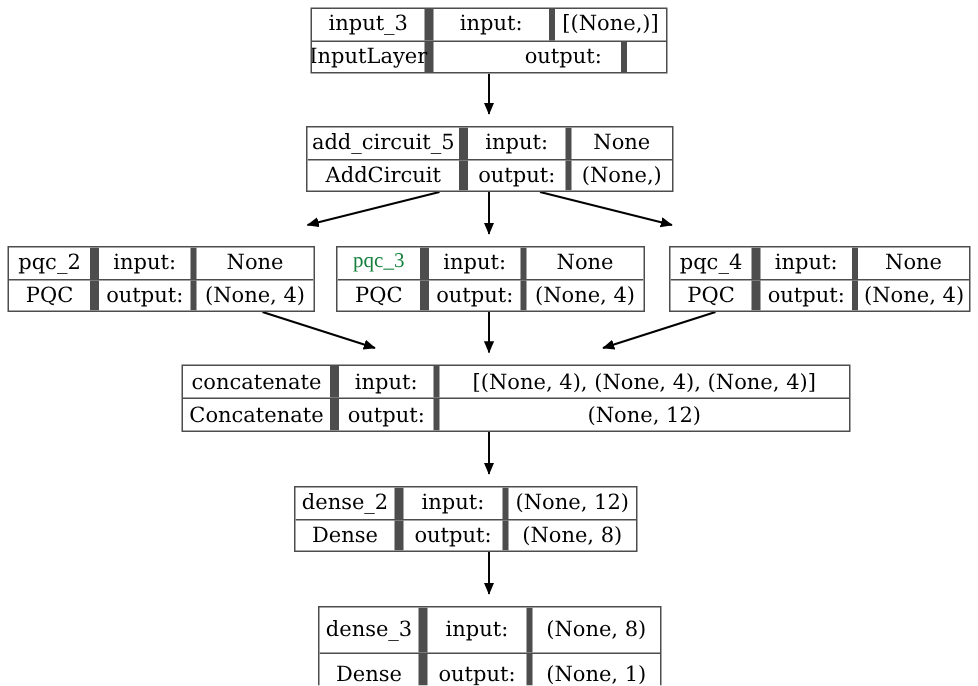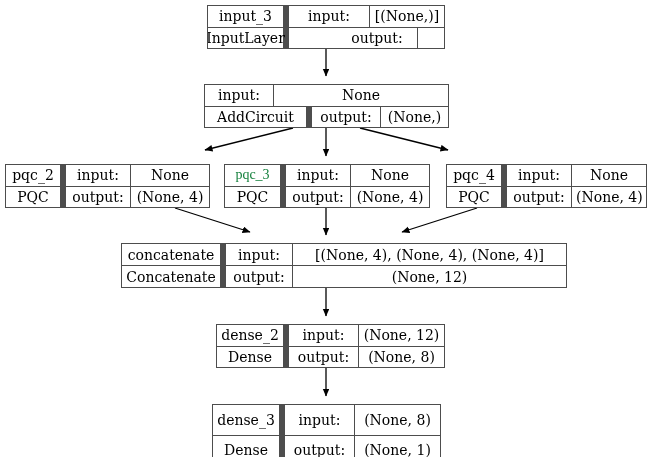--- a/index.html
+++ b/index.html
@@ -48,21 +48,21 @@
     font-size: 14px;
     color: #000000;
     line-height: 1;
     white-space: nowrap;
     padding: 0 4px;
   }
   .cell-name {
     border-right: 6px solid #c2410c;
   }
   .cell-io {
-    border-right: 1px solid #6d28d9;
+    border-right: 4px solid #6d28d9;
   }
   .cell-shape {
     flex: 1 1 auto;
   }
   .cell-merged {
     justify-content: center;
   }
 </style>
 </head>
 <body>
@@ -96,20 +96,21 @@
           <div class="node-cell cell-shape" style="color: rgb(0, 0, 0);">[(None,)]</div>
         </div>
         <div class="node-row row-bottom" style="border-bottom-color: rgb(77, 77, 77); gap: 48px;">
           <div class="node-cell cell-name" style="width: 81px; flex: 0 0 81px; border-right-color: rgb(77, 77, 77); color: rgb(0, 0, 0);">InputLayer</div>
           <div class="node-cell cell-io" style="width: 81px; flex: 0 0 81px; border-right-color: rgb(77, 77, 77); color: rgb(0, 0, 0);">output:</div>
           <div class="node-cell cell-shape" style="color: rgb(0, 0, 0);">[(None,)]</div>
         </div>
       </div>
       <div class="node-box" style="left: 204px; top: 84px; width: 245px; height: 44px; border-color: rgb(77, 77, 77);">
         <div class="node-row row-top" style="border-bottom-color: rgb(77, 77, 77);">
+          <div class="node-cell cell-name" style="width: 107px; flex: 0 0 107px; border-right-color: rgb(77, 77, 77); color: rgb(0, 0, 0);">add_circuit_5</div>
           <div class="node-cell cell-io" style="width: 69px; flex: 0 0 69px; border-right-color: rgb(77, 77, 77); color: rgb(0, 0, 0);">input:</div>
           <div class="node-cell cell-shape" style="color: rgb(0, 0, 0);">None</div>
         </div>
         <div class="node-row row-bottom" style="border-bottom-color: rgb(77, 77, 77);">
           <div class="node-cell cell-name" style="width: 107px; flex: 0 0 107px; border-right-color: rgb(77, 77, 77); color: rgb(0, 0, 0); text-align: right;">AddCircuit</div>
           <div class="node-cell cell-io" style="width: 69px; flex: 0 0 69px; border-right-color: rgb(77, 77, 77); color: rgb(0, 0, 0);">output:</div>
           <div class="node-cell cell-shape" style="color: rgb(0, 0, 0);">(None,)</div>
         </div>
       </div>
       <div class="node-box" style="left: 5px; top: 164px; width: 205px; height: 44px; border-color: rgb(77, 77, 77); text-align: center;">
@@ -153,21 +154,21 @@
           <div class="node-cell cell-name" style="width: 104px; flex: 0 0 104px; border-right-color: rgb(77, 77, 77); color: rgb(0, 0, 0);">concatenate</div>
           <div class="node-cell cell-io" style="width: 67px; flex: 0 0 67px; border-right-color: rgb(77, 77, 77); color: rgb(0, 0, 0);">input:</div>
           <div class="node-cell cell-shape" style="color: rgb(0, 0, 0);">[(None, 4), (None, 4), (None, 4)]</div>
         </div>
         <div class="node-row row-bottom" style="border-bottom-color: rgb(77, 77, 77);">
           <div class="node-cell cell-name" style="width: 104px; flex: 0 0 104px; border-right-color: rgb(77, 77, 77); color: rgb(0, 0, 0);">Concatenate</div>
           <div class="node-cell cell-io" style="width: 67px; flex: 0 0 67px; border-right-color: rgb(77, 77, 77); color: rgb(0, 0, 0);">output:</div>
           <div class="node-cell cell-merged cell-shape" style="color: rgb(0, 0, 0);">(None, 12)</div>
         </div>
       </div>
-      <div class="node-box" style="left: 216px; top: 324px; width: 229px; height: 44px; border-color: rgb(77, 77, 77); text-align: right;">
+      <div class="node-box" style="left: 196px; top: 324px; width: 229px; height: 44px; border-color: rgb(77, 77, 77); text-align: right;">
         <div class="node-row row-top" style="border-bottom-color: rgb(77, 77, 77);">
           <div class="node-cell cell-name" style="width: 72px; flex: 0 0 72px; border-right-color: rgb(77, 77, 77); color: rgb(0, 0, 0);">dense_2</div>
           <div class="node-cell cell-io" style="width: 70px; flex: 0 0 70px; border-right-color: rgb(77, 77, 77); color: rgb(0, 0, 0);">input:</div>
           <div class="node-cell cell-shape" style="color: rgb(0, 0, 0);">(None, 12)</div>
         </div>
         <div class="node-row row-bottom" style="border-bottom-color: rgb(77, 77, 77);">
           <div class="node-cell cell-name" style="width: 72px; flex: 0 0 72px; border-right-color: rgb(77, 77, 77); color: rgb(0, 0, 0);">Dense</div>
           <div class="node-cell cell-io" style="width: 70px; flex: 0 0 70px; border-right-color: rgb(77, 77, 77); color: rgb(0, 0, 0);">output:</div>
           <div class="node-cell cell-shape" style="color: rgb(0, 0, 0);">(None, 8)</div>
         </div>

